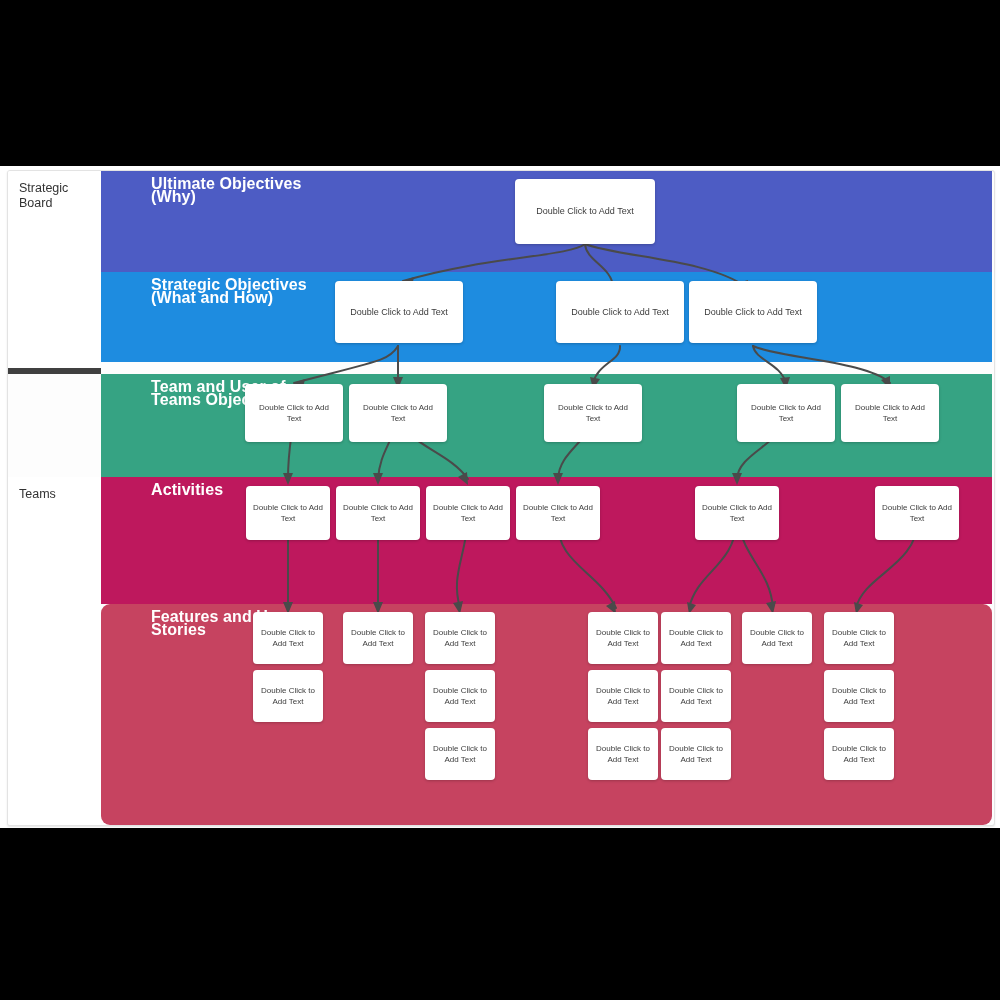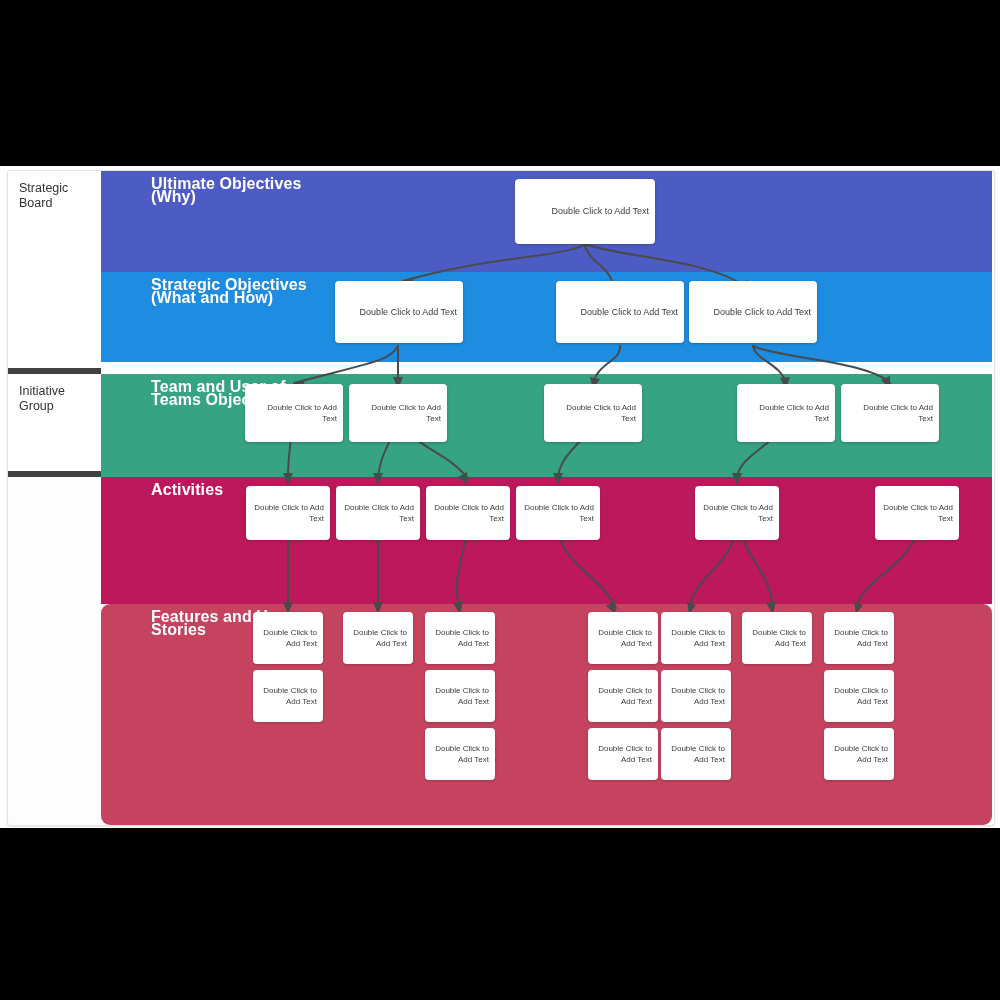--- a/index.html
+++ b/index.html
@@ -48,21 +48,21 @@
     background:#ffffff;
     border-radius:4px;
     box-shadow:0 1px 3px rgba(0,0,0,0.22);
     display:flex;align-items:center;justify-content:center;
     text-align:center;
     color:#3b3b3b;
     box-sizing:border-box;
     padding:2px 6px;
     line-height:11px;
   }
-  .node span{display:block;width:100%;text-align:right;}
+  .node span{display:block;width:100%;}
 
   svg#wires{position:absolute;left:0;top:0;width:986px;height:654px;overflow:visible;pointer-events:none;}
   svg#wires path{fill:none;stroke:#4a4a4a;stroke-width:2;stroke-linecap:round;}
   svg#wires polygon{fill:#4a4a4a;}
 </style>
 </head>
 <body>
 
 <div id="canvas">
   <div id="board">
@@ -88,23 +88,22 @@
 
     <div class="band" style="top:433px;height:221px;background:#c64360;border-radius:9px;">
       <div class="band-title">Features and User
 Stories</div>
     </div>
 
     <div class="lane-head" style="top:0;height:203px;">
       <div class="lane-title">Strategic
 Board</div>
     </div>
-    <div class="lane-head" style="top:203px;height:103px;">
-      <div class="lane-title">Initiative
-Group</div>
+    <div class="lane-head" style="top:306px;height:348px;border-bottom:none;">
+      <div class="lane-title">Teams</div>
     </div>
 
     <svg id="wires" viewBox="0 0 986 654">
 
       <path d="M 577,73 C 560,86 480,85 395,110"></path>
       <polygon points="395,110 406,106 404,115"></polygon>
       <path d="M 577,73 C 578,90 604,96 605,116"></path>
       <polygon points="605,122 600,110 610,110"></polygon>
       <path d="M 577,73 C 610,86 700,88 738,116"></path>
       <polygon points="738,122 730,112 740,109"></polygon>

